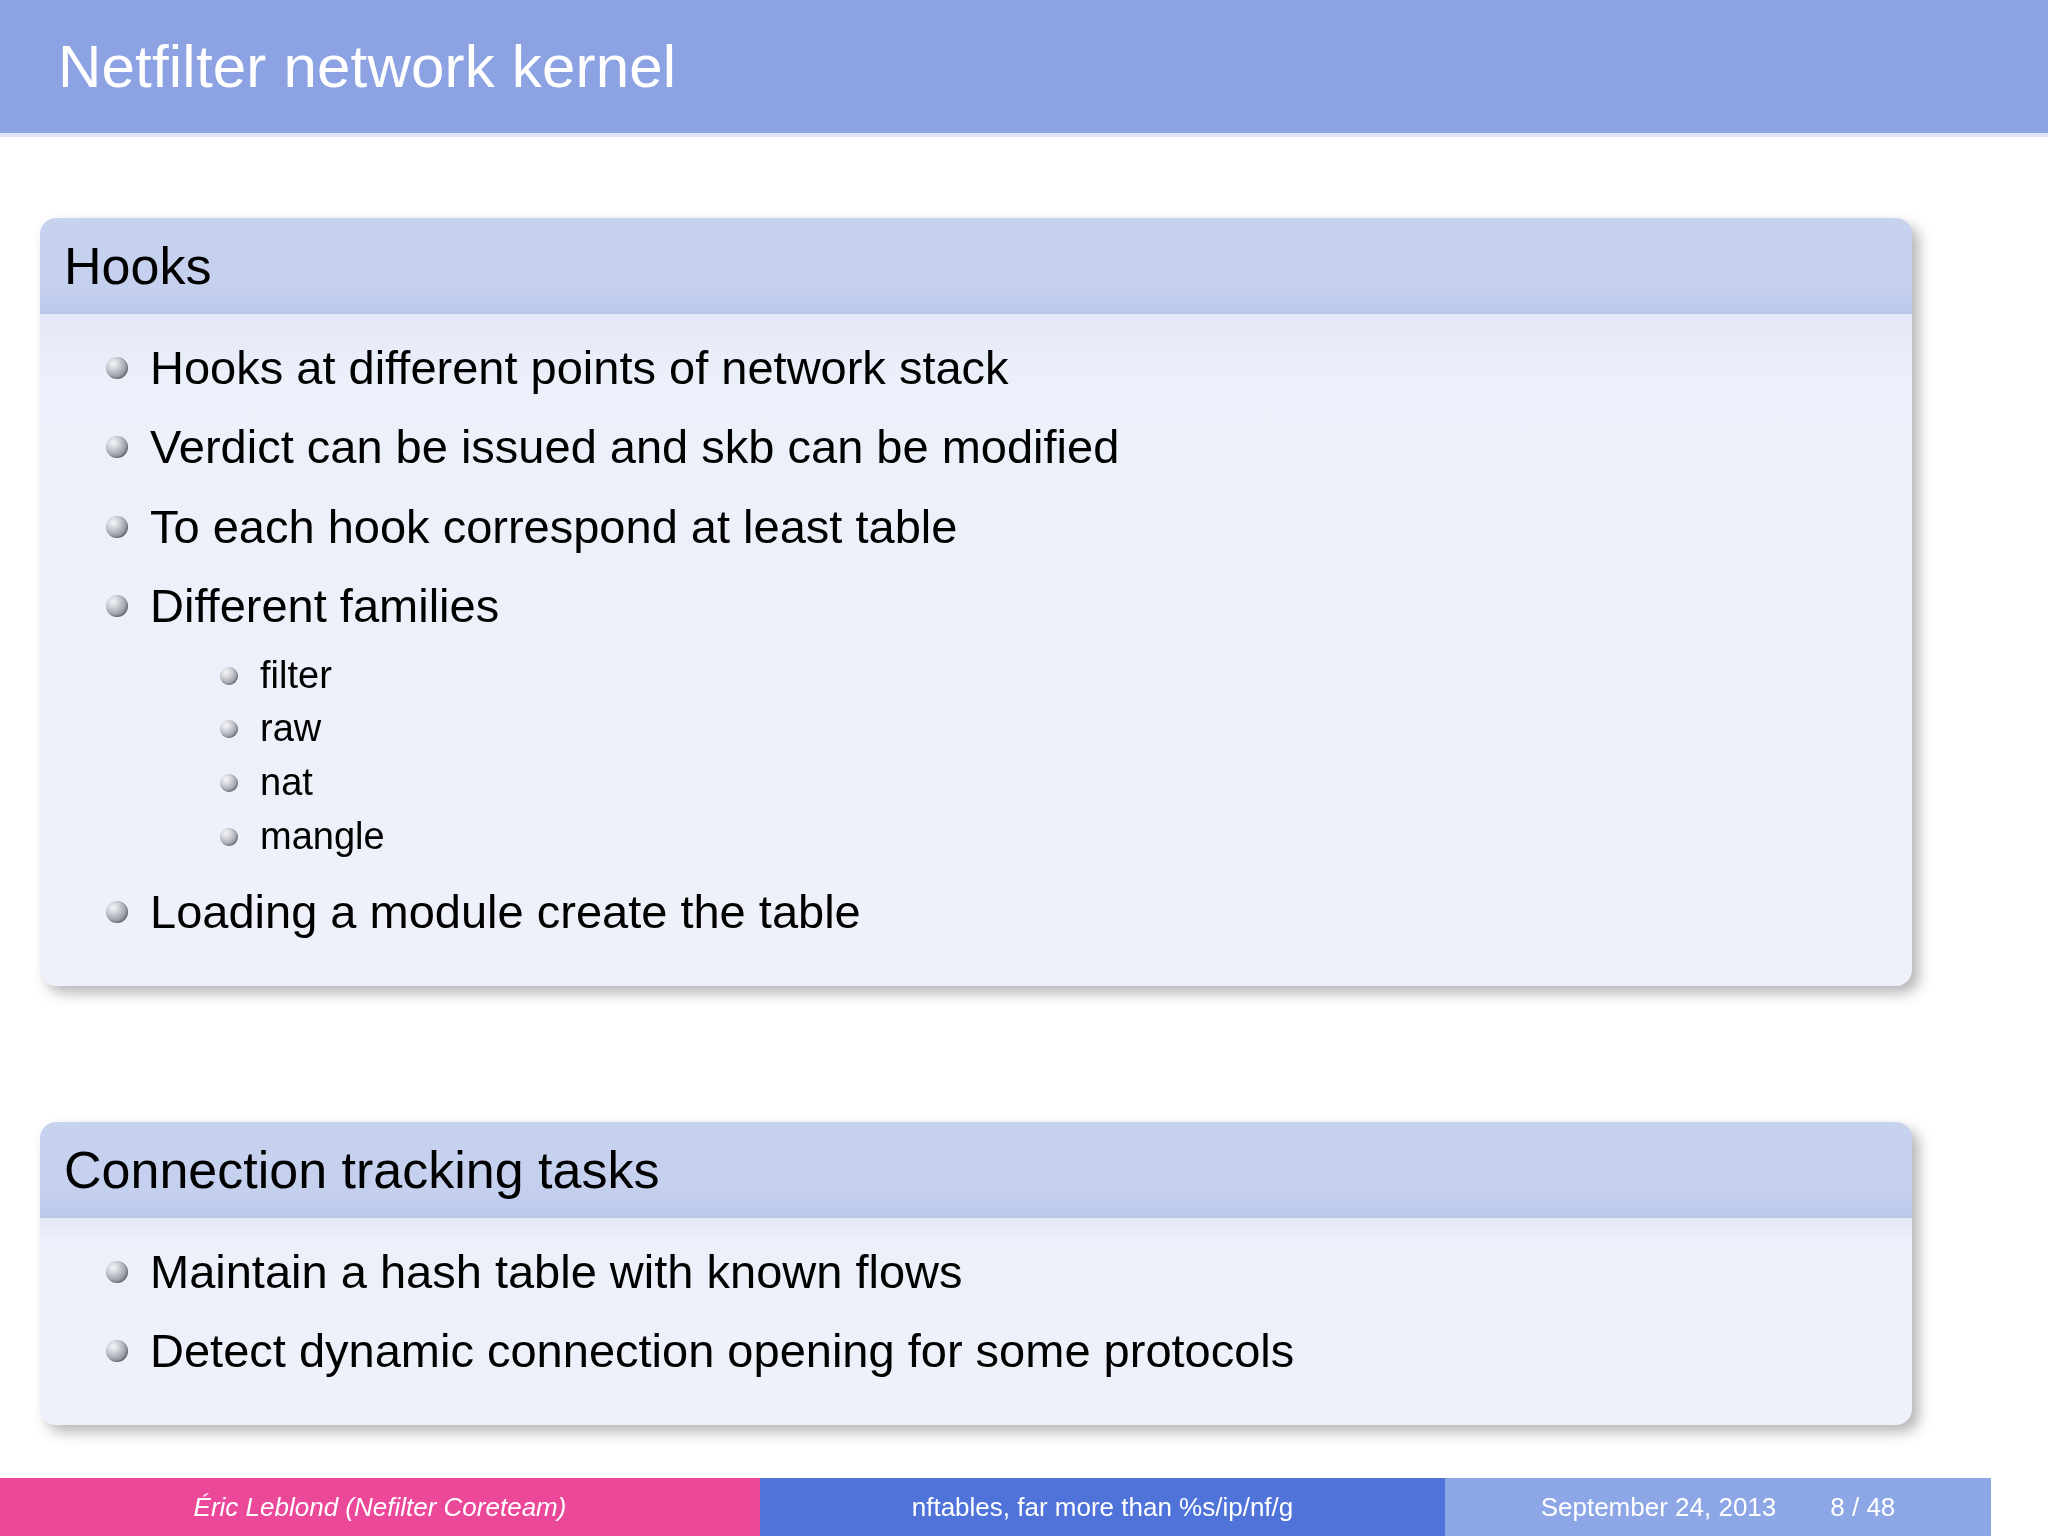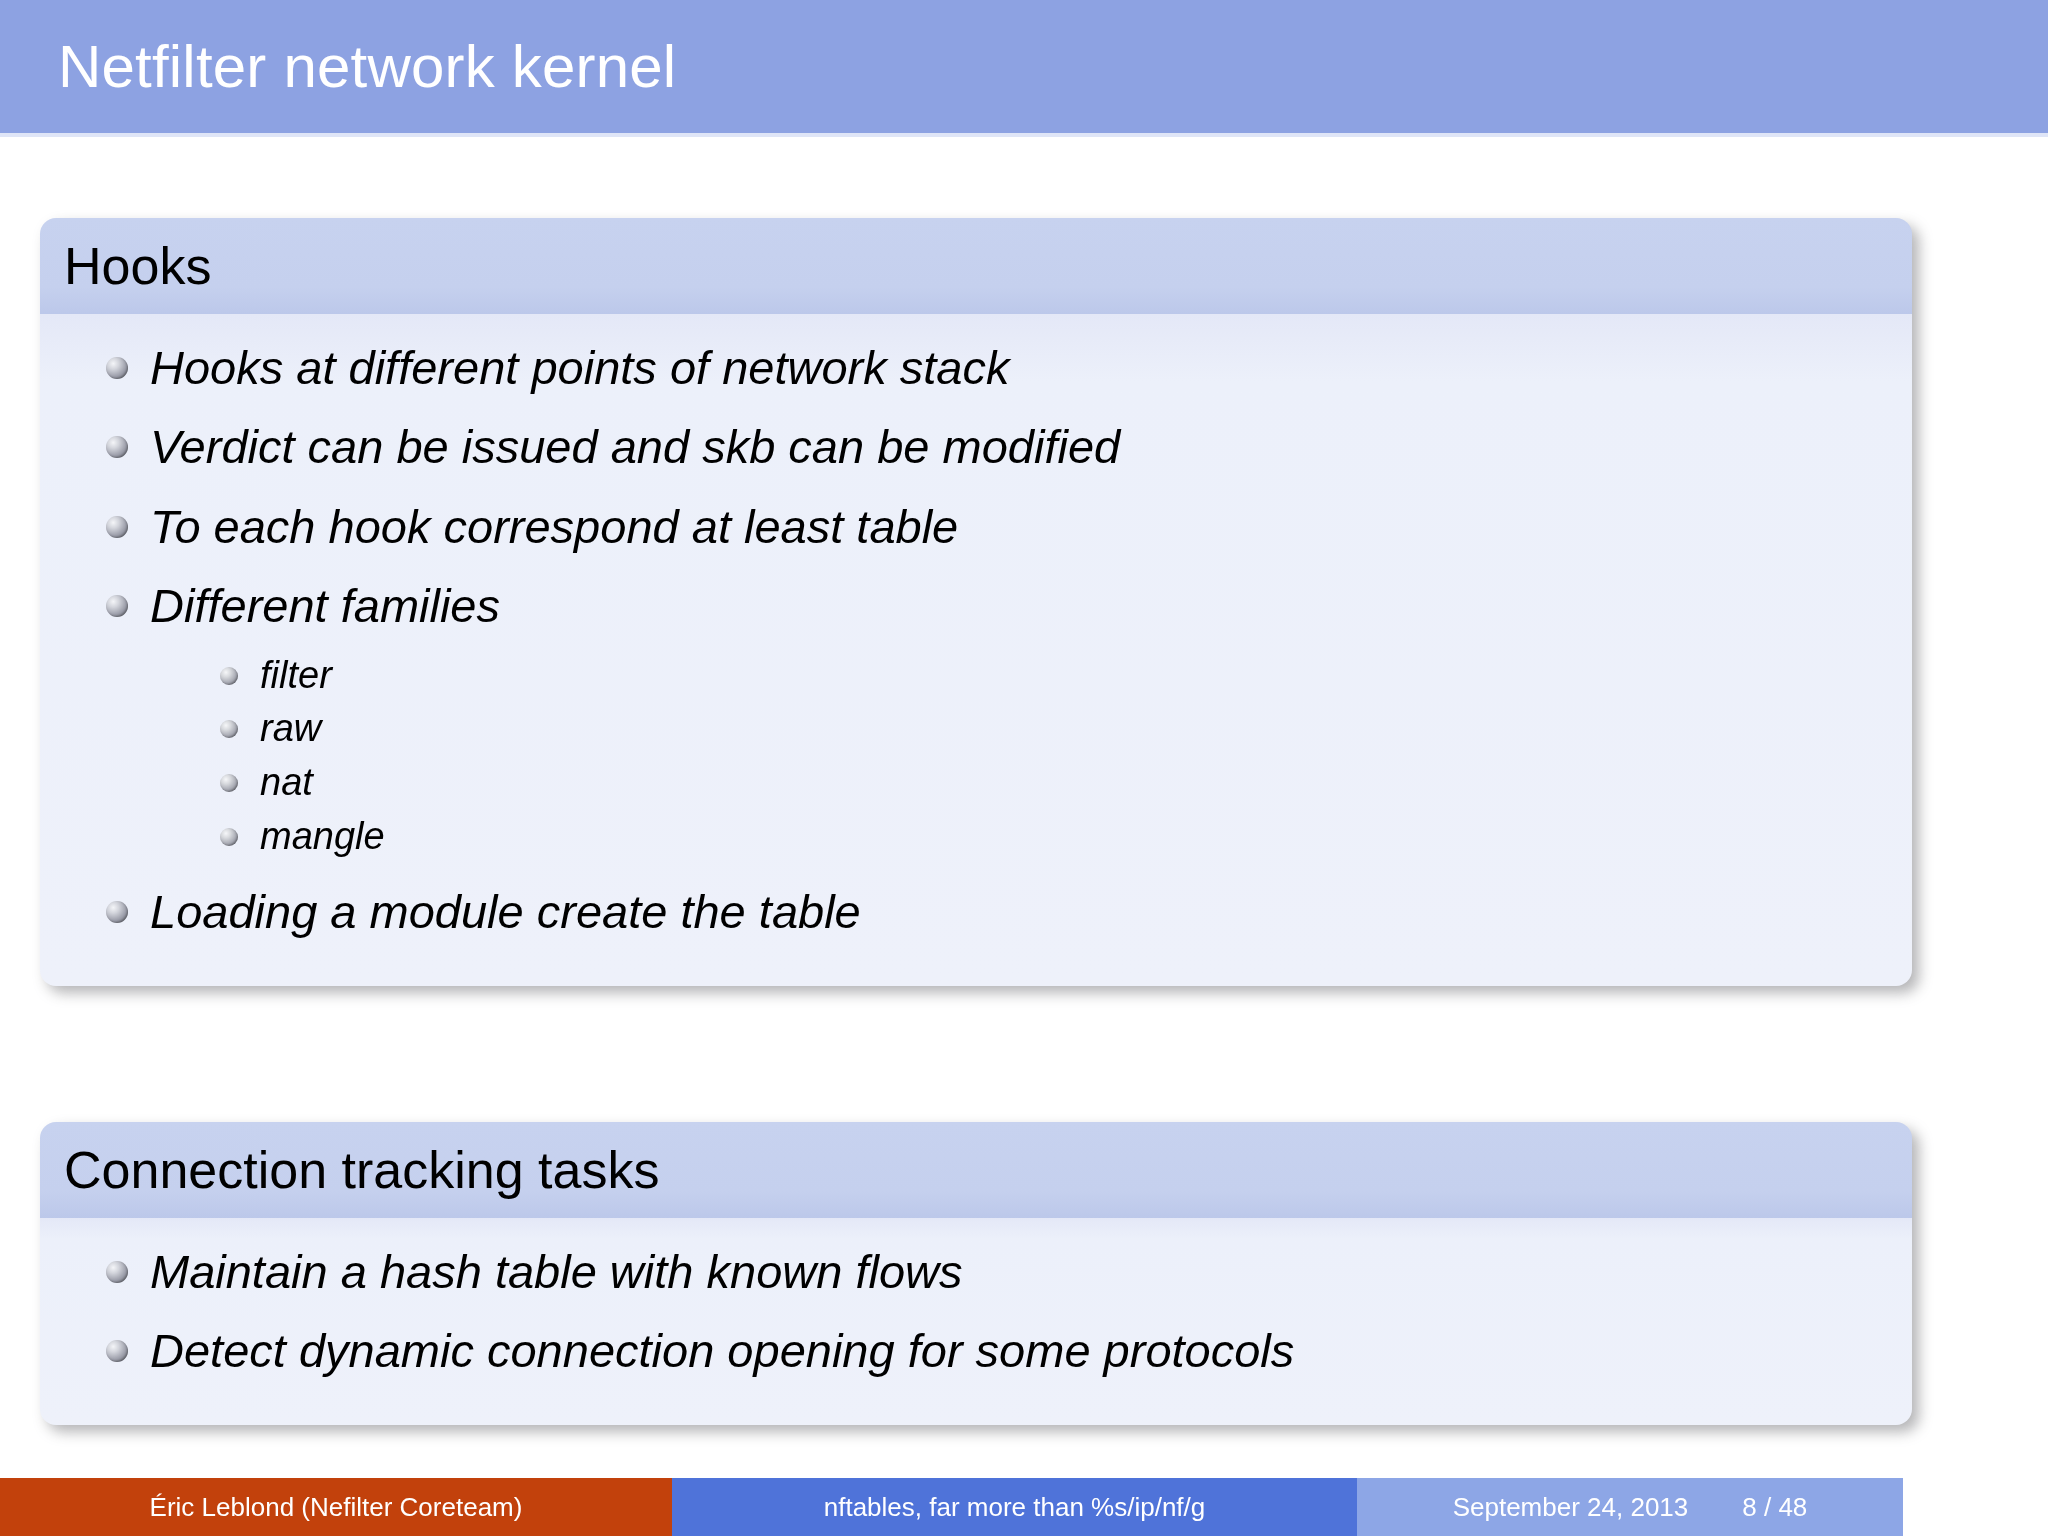--- a/index.html
+++ b/index.html
@@ -77,21 +77,20 @@
   }
 
   #block-hooks { top: 218px; }
   #block-conntrack { top: 1122px; }
 
   
   ul.lvl1 {
     list-style: none;
     margin: 0;
     padding: 0;
-    font-style: italic;
   }
   ul.lvl1 > li.item1 {
     position: relative;
     padding-left: 86px;
     margin: 0 0 8px 0;
     font-size: 47px;
     line-height: 1.52;
     color: #000000;
     white-space: nowrap;
   }
@@ -149,21 +148,21 @@
     height: 58px;
     display: flex;
     align-items: center;
     justify-content: center;
     color: #ffffff;
     font-size: 26px;
     line-height: 1;
     white-space: nowrap;
     box-sizing: border-box;
   }
-  .seg-author { width: 672px;  background: #c2410c; }
+  .seg-author { width: 760px;  background: #ec4899; font-style: italic; }
   .seg-talk   { width: 685px;  background: #4f73d9; }
   .seg-meta   { width: 546px;  background: #8da6e6; gap: 54px; }
   .footer-date  { }
   .footer-pages { }
 </style>
 </head>
 <body>
 
 <div class="titlebar">
   <div class="slide-title">Netfilter network kernel</div>

